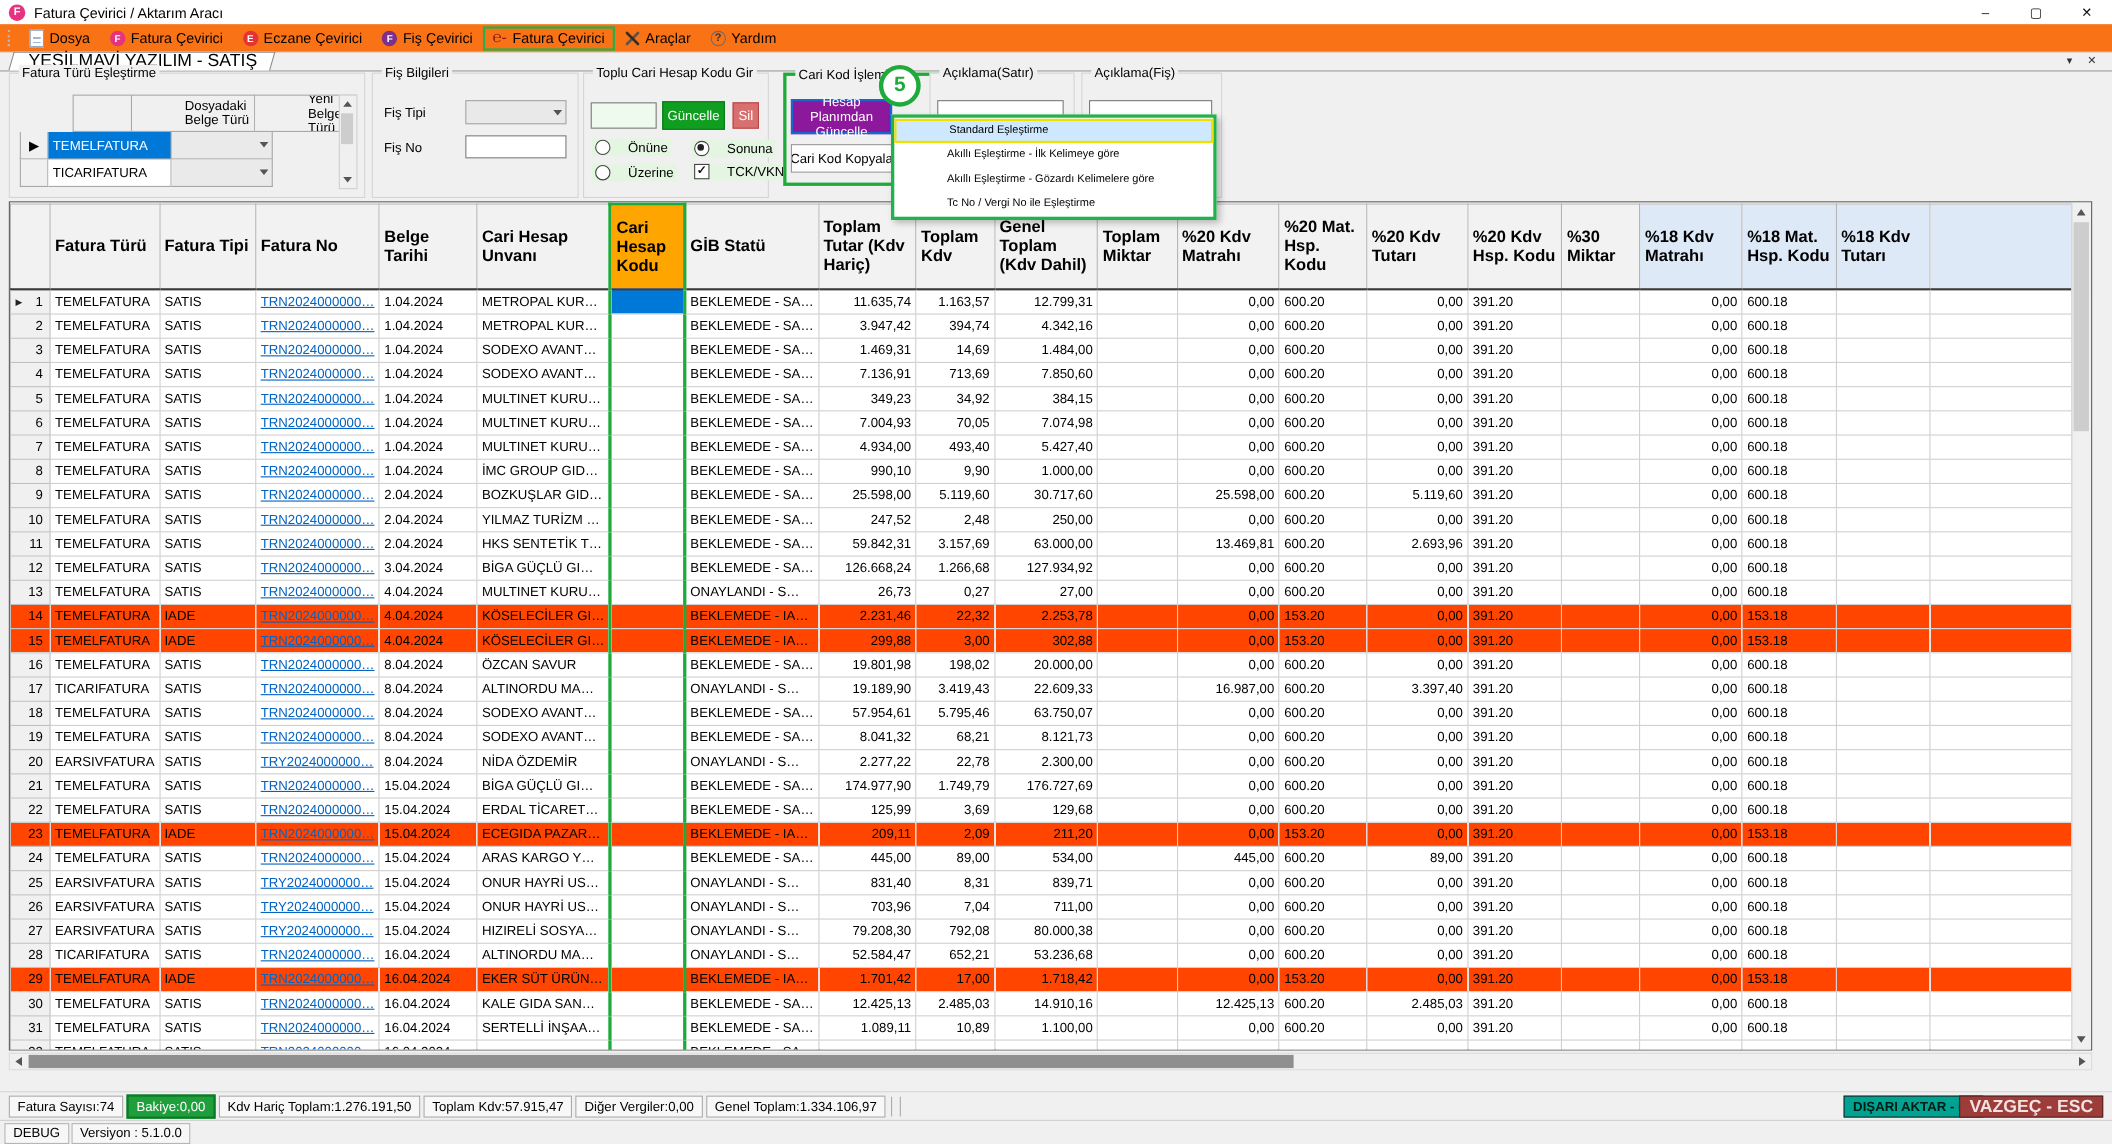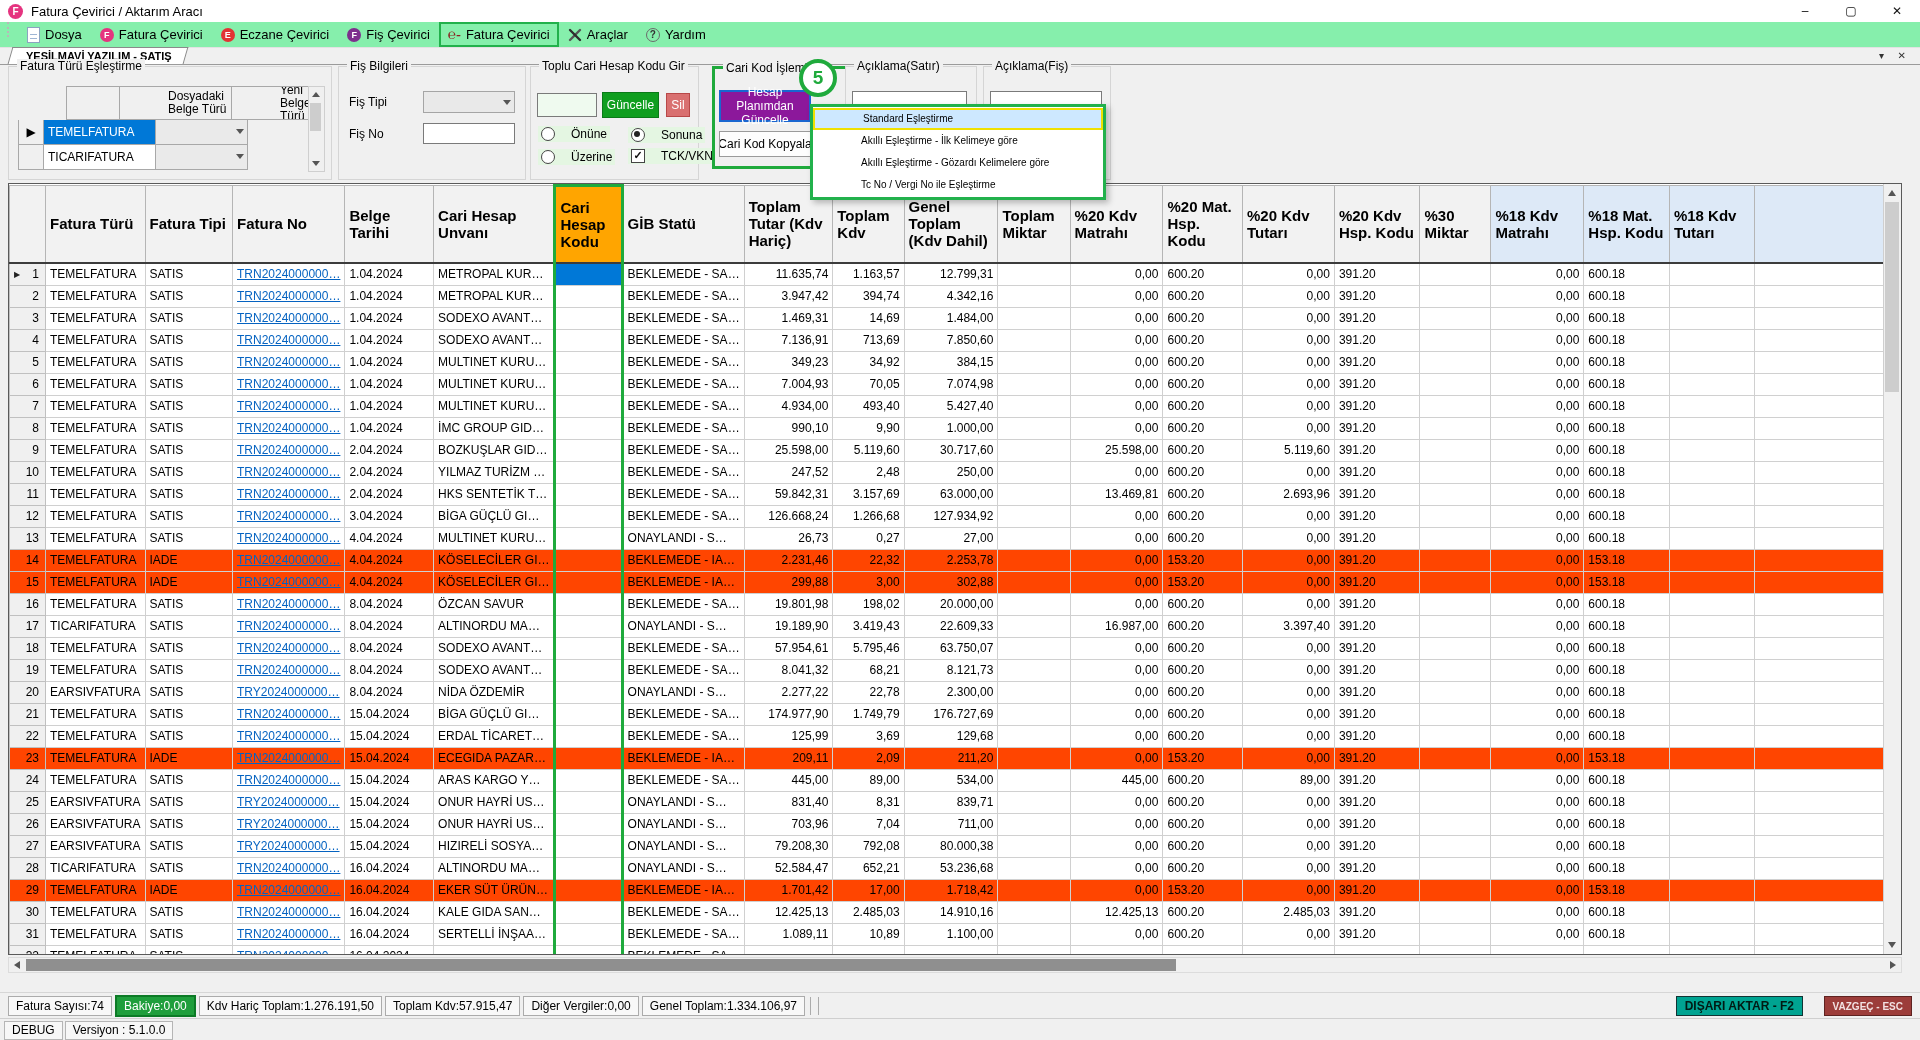--- a/index.html
+++ b/index.html
@@ -10,40 +10,40 @@
   .titlebar{position:absolute;top:0;left:0;width:1920px;height:22px;background:#ffffff;
             display:flex;align-items:center;border-bottom:1px solid #ececec;}
   .app-ico{width:15px;height:15px;border-radius:50%;background:#e5337f;color:#fff;
            font-size:10px;font-weight:bold;display:flex;align-items:center;justify-content:center;margin-left:8px;}
   .title-text{font-size:13px;margin-left:8px;}
   .win-controls{margin-left:auto;display:flex;height:22px;}
   .win-btn{width:46px;height:22px;display:flex;align-items:center;justify-content:center;
            font-size:12px;color:#111;}
 
   
-  .menubar{position:absolute;top:22px;left:0;width:1920px;height:25px;background:#86efac;
-           border-bottom:1px solid #e2e2e2;display:flex;font-size:13px;}
+  .menubar{position:absolute;top:22px;left:0;width:1920px;height:25px;background:#f97316;
+           border-bottom:1px solid #e2e2e2;display:flex;align-items:center;font-size:13px;}
   .grip{width:3px;height:15px;border-left:2px dotted #b8b8b8;margin:0 6px 0 7px;}
   .mi{display:flex;align-items:center;gap:5px;padding:3px 9px;white-space:nowrap;}
   .ci{width:14px;height:14px;border-radius:50%;color:#fff;font-size:9px;font-weight:bold;
       display:flex;align-items:center;justify-content:center;}
   .doc-ico{width:11px;height:14px;background:#fff;border:1px solid #8ba3c0;
            background-image:repeating-linear-gradient(to bottom,transparent 0 3px,#9fb6d4 3px 4px);
            background-size:7px 100%;background-position:2px 3px;background-repeat:no-repeat;}
   .e-glyph{color:#8b2020;font-weight:bold;font-style:italic;font-family:"Liberation Serif",serif;font-size:14px;}
   .mi-hl{border:2px solid #22b14c;padding:1px 7px;display:flex;align-items:center;gap:5px;}
   .help-ico{width:14px;height:14px;border-radius:50%;border:1.5px solid #6b6b6b;color:#333;
             font-size:10px;font-weight:bold;display:flex;align-items:center;justify-content:center;box-sizing:border-box;}
 
   
   .tabstrip{position:absolute;top:47px;left:0;width:1920px;height:17px;border-bottom:1px solid #9b9b9b;}
   .tab{position:absolute;left:10px;top:0;height:17px;padding:0 14px 0 16px;display:flex;align-items:center;}
   .tab::before{content:'';position:absolute;inset:0;background:#fff;border:1px solid #8a8a8a;border-bottom:none;
                transform:skewX(-16deg);}
-  .tab span{position:relative;font-size:11px;font-weight:bold;}
+  .tab span{position:relative;font-size:16px;font-weight:normal;}
   .tab-ctl{position:absolute;top:3px;font-size:10px;color:#333;line-height:12px;}
 
   
   .gb{position:absolute;border:1px solid #d5d5d5;background:#f0f0f0;}
   .gb-title{position:absolute;top:-8px;left:8px;background:#f0f0f0;padding:0 3px;font-size:12px;white-space:nowrap;}
   .gb-green{border:3px solid #1faa3c;}
 
   
   .mg{position:absolute;left:9px;top:19px;font-size:12px;}
   .mg-row{display:flex;}
@@ -128,21 +128,21 @@
 
   
   .statusbar{position:absolute;top:992px;left:0;width:1920px;height:26px;background:#f0f0f0;
              border-top:1px solid #d6d6d6;display:flex;align-items:center;padding-left:8px;gap:3px;box-sizing:border-box;}
   .spanel{border:1px solid #ababab;background:#f8f8f8;padding:1px 7px;font-size:12px;height:16px;line-height:16px;white-space:nowrap;}
   .spanel.green{background:#1f9e3c;color:#fff;border:2px solid #0c7a26;}
   .sep{width:2px;height:18px;border-left:1px solid #ababab;margin-left:2px;}
   .btn-export{position:absolute;right:117px;top:3px;background:#00a391;color:#001a14;font-weight:bold;
               border:1px solid #133;font-size:12px;padding:2px 8px;height:20px;line-height:15px;box-sizing:border-box;}
   .btn-cancel{position:absolute;right:8px;top:3px;background:#9c3d3a;color:#f2e2e2;font-weight:bold;
-              border:1px solid #5e2220;font-size:10px;padding:2px 8px;height:20px;line-height:15px;box-sizing:border-box;}
+              border:1px solid #5e2220;font-size:16px;padding:2px 8px;height:20px;line-height:15px;box-sizing:border-box;}
   .debugbar{position:absolute;top:1018px;left:0;width:1920px;height:22px;background:#f0f0f0;
             border-top:1px solid #cfcfcf;display:flex;gap:2px;padding:2px 0 0 4px;font-size:12px;box-sizing:border-box;}
   .dpanel{border:1px solid #b5b5b5;background:#f7f7f7;padding:1px 7px;height:15px;line-height:15px;}
 </style>
 </head>
 <body>
 
 <div class="titlebar">
   <div class="app-ico">F</div>
   <div class="title-text">Fatura Çevirici / Aktarım Aracı</div>

